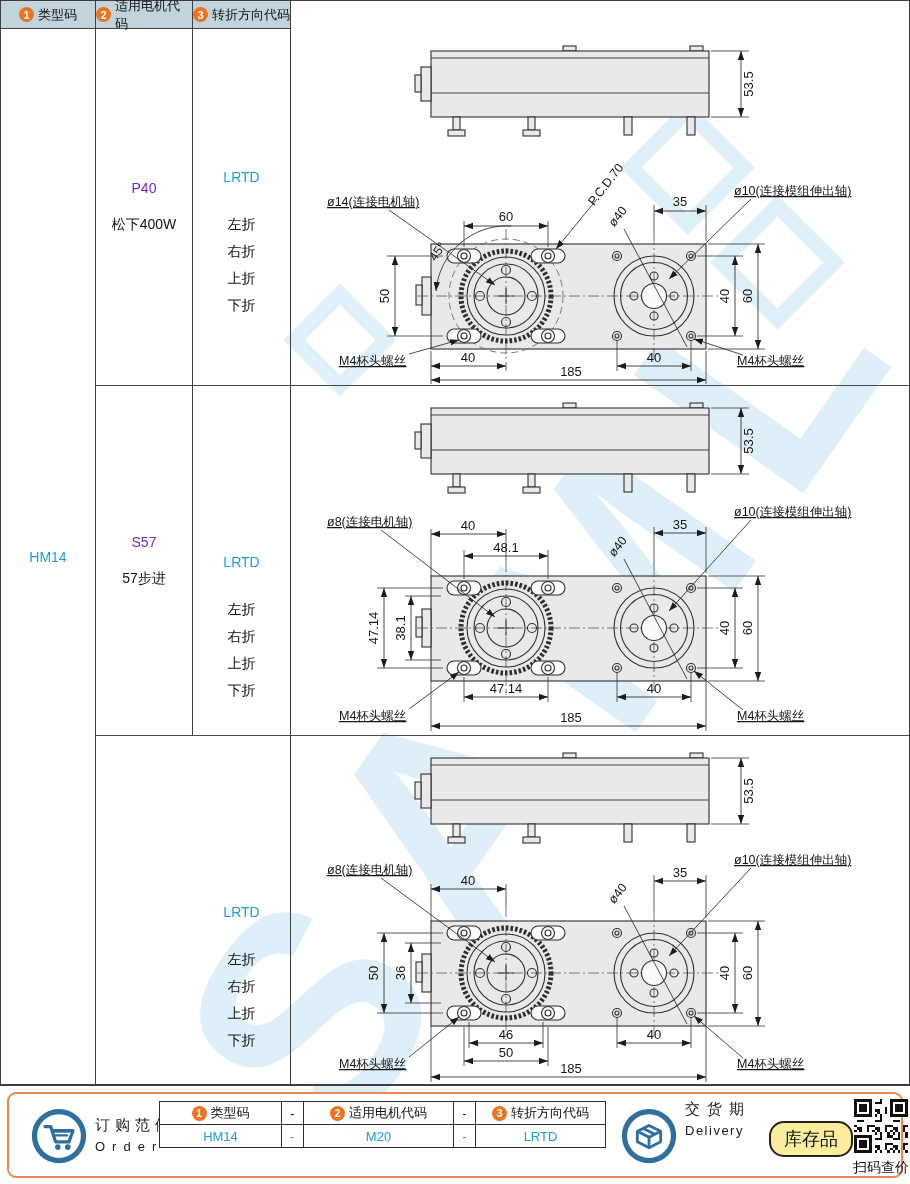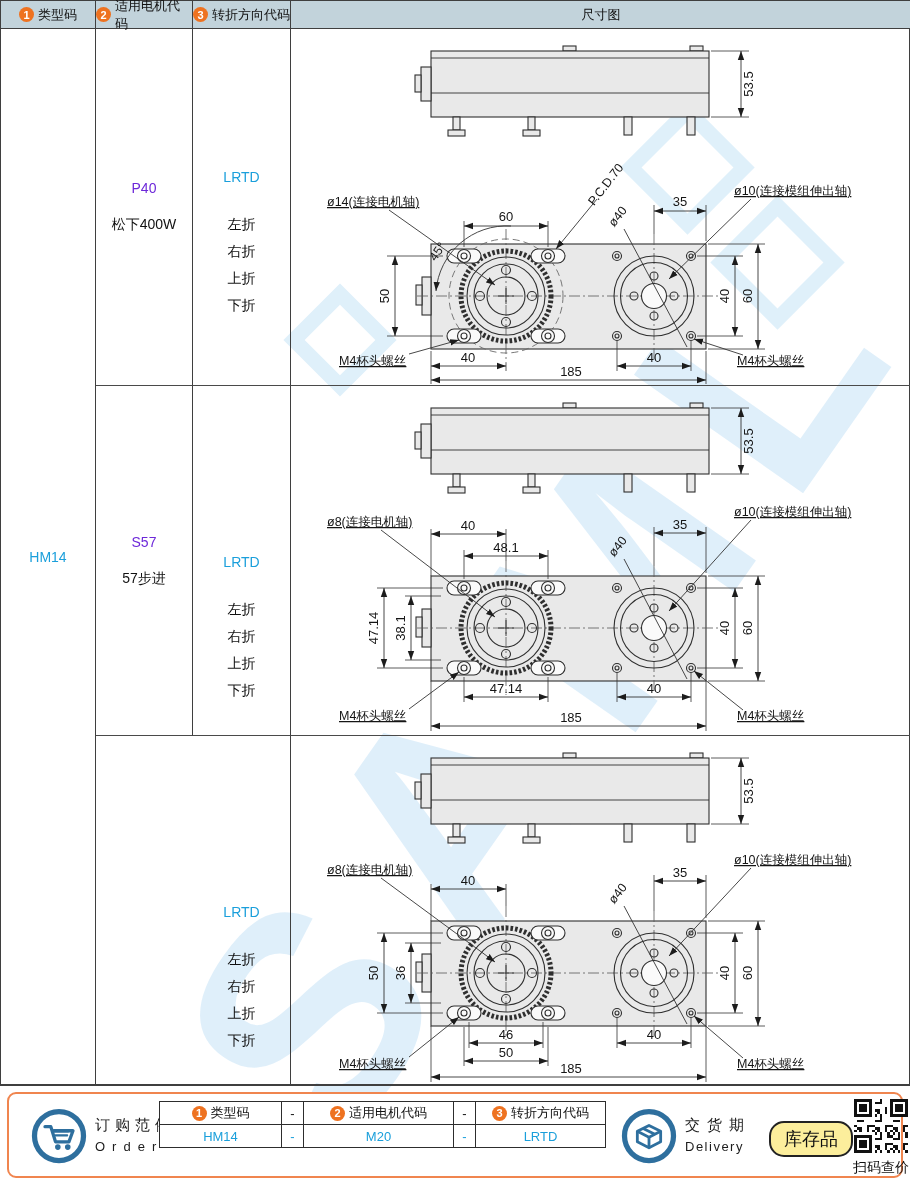--- a/index.html
+++ b/index.html
@@ -46,21 +46,21 @@
   text.lbltx2{font-size:12.5px;fill:#151515}
   
   .footer{position:absolute;left:7px;right:7px;top:1092px;height:86px;z-index:2;background:#fff;
     border:2px solid #f0854f;border-radius:9px}
   .icon-circle{position:absolute;width:56px;height:56px}
   #cart-circle{left:22px;top:14px}
   #box-circle{left:612px;top:14px}
   .two-line{position:absolute;font-size:15px;color:#1c1c1c}
   #order-text{left:86px;top:22px;letter-spacing:5px}
   #order-text .en{font-size:13px;letter-spacing:7px;margin-top:4px}
-  #delivery-text{left:676px;top:22px;letter-spacing:7px}
+  #delivery-text{left:676px;top:6px;letter-spacing:7px}
   #delivery-text .en{font-size:13px;letter-spacing:1.5px;margin-top:4px}
   .order-table{position:absolute;left:150px;top:7px;border-collapse:collapse;font-size:13px}
   .order-table td{border:1px solid #2d2d2d;text-align:center;padding:0 4px;height:23px;background:#fff}
   .order-table .title td{height:22px}
   .order-table .hdr td{white-space:nowrap}
   .order-table .val td{color:#1a9fdb}
   .ct{display:inline-flex;align-items:center;gap:4px;justify-content:center}
   .stock-badge{position:absolute;left:760px;top:27px;background:#fcee9c;border:2px solid #222;border-radius:15px;
     padding:4px 13px;font-size:18px;color:#111}
   .qr-block{position:absolute;left:844px;top:5px;width:56px;text-align:center}
@@ -81,23 +81,20 @@
     <span class="numc">1</span>
     <span>类型码</span>
   </div>
   <div class="th">
     <span class="numc">2</span>
     <span>适用电机代码</span>
   </div>
   <div class="th">
     <span class="numc">3</span>
     <span>转折方向代码</span>
-  </div>
-  <div class="th">
-    <span>尺寸图</span>
   </div>
 
   <div class="typecell">
     <span>HM14</span>
   </div>
 
   <div class="cell hb motor-cell" style="grid-area:2/2">
     <span class="motor-code">P40</span>
     <span>松下400W</span>
   </div>

